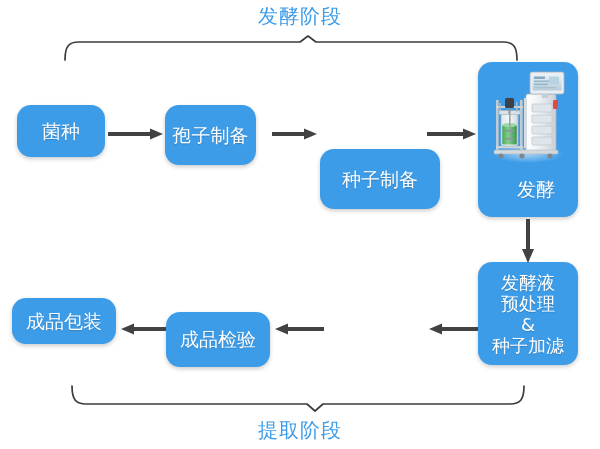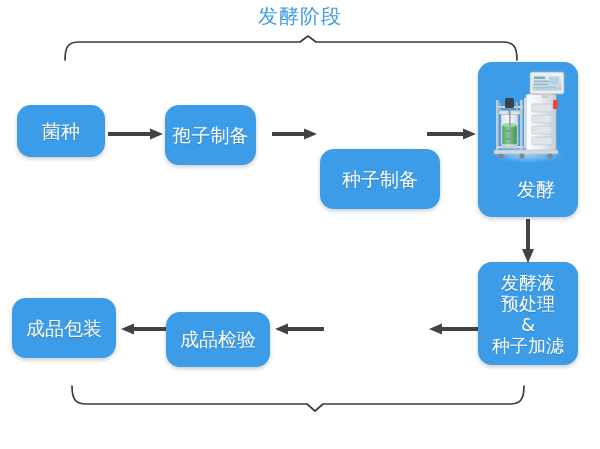--- a/index.html
+++ b/index.html
@@ -75,21 +75,21 @@
   
   #node-strain        { left: 17px;  top: 105px; width: 88px;  height: 52px; }
   #node-spore         { left: 165px; top: 105px; width: 91px; height: 60px; }
   #node-seed          { left: 320px; top: 105px; width: 120px; height: 60px; margin-top: 44px; }
   #node-ferment       { left: 478px; top: 62px;  width: 100px; height: 155px;
                         align-items: flex-end; padding-bottom: 16px; padding-left: 16px; }
   #node-pretreat      { left: 478px; top: 262px; width: 100px; height: 103px;
                         padding: 8px 4px; }
   #node-extract       { left: 324px; top: 298px; width: 100px; height: 55px; }
   #node-inspect       { left: 166px; top: 312px; width: 104px; height: 55px; }
-  #node-package       { left: 12px;  top: 298px; width: 104px; height: 60px; }
+  #node-package       { left: 12px;  top: 298px; width: 104px; height: 46px; }
 
   .node-caption {
     position: relative;
     z-index: 2;
     text-shadow: 0 1px 1px rgba(0,0,0,0.18);
   }
 
   
   #fermenter-illustration {
     position: absolute;
@@ -276,14 +276,15 @@
 
   <svg class="arrow-svg" id="arrow-insp-pack" width="46" height="12" viewBox="0 0 46 12">
     <line class="arrow-line" x1="46" y1="6" x2="12" y2="6"></line>
     <polygon class="arrow-head" points="14,0.5 1,6 14,11.5"></polygon>
   </svg>
 
   <svg class="brace-svg" id="brace-bottom" width="470" height="34" viewBox="0 0 470 34">
     <path class="brace-path" d="M 10,4 C 10,18 14,22 24,22 L 245,22 L 253,29 L 261,22 L 448,22 C 458,22 462,18 462,4"></path>
   </svg>
 
+  <div class="stage-label" id="stage-bottom-label">提取阶段</div>
 
 </div>
 
 </body></html>

